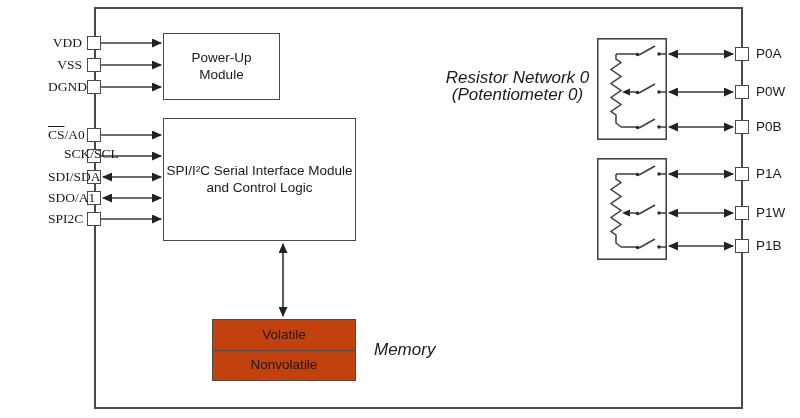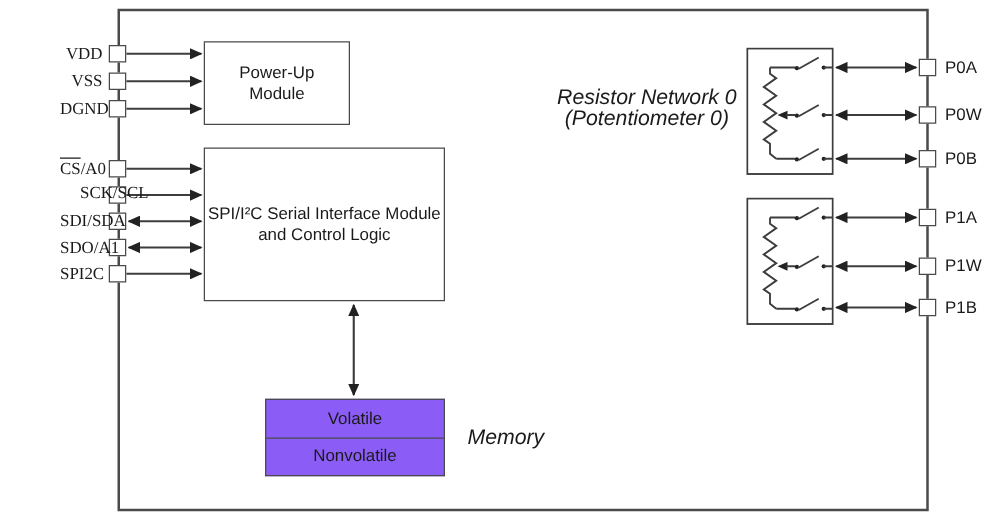--- a/index.html
+++ b/index.html
@@ -12,21 +12,21 @@
     position:absolute;left:94px;top:7px;width:649px;height:402px;
     border:2px solid #4a4a4a;box-sizing:border-box;background:transparent;
   }
   .overlay{position:absolute;left:0;top:0;pointer-events:none;}
   .block{
     position:absolute;border:1.6px solid #4a4a4a;box-sizing:border-box;background:#fff;
     display:flex;flex-direction:column;align-items:center;justify-content:center;
     font-size:13.5px;line-height:16.5px;text-align:center;
   }
   .memory-block{
-    position:absolute;border:1.6px solid #4a4a4a;box-sizing:border-box;background:#8b5cf6;
+    position:absolute;border:1.6px solid #4a4a4a;box-sizing:border-box;background:#c2410c;
   }
   .memory-cell{
     height:29.5px;display:flex;align-items:center;justify-content:center;
     font-size:13.5px;box-sizing:border-box;
   }
   .memory-cell + .memory-cell{border-top:1.6px solid #4a4a4a;}
   .float-label{
     position:absolute;font-size:17px;line-height:16.5px;text-align:center;white-space:nowrap;font-style:italic;
   }
   .pin{

